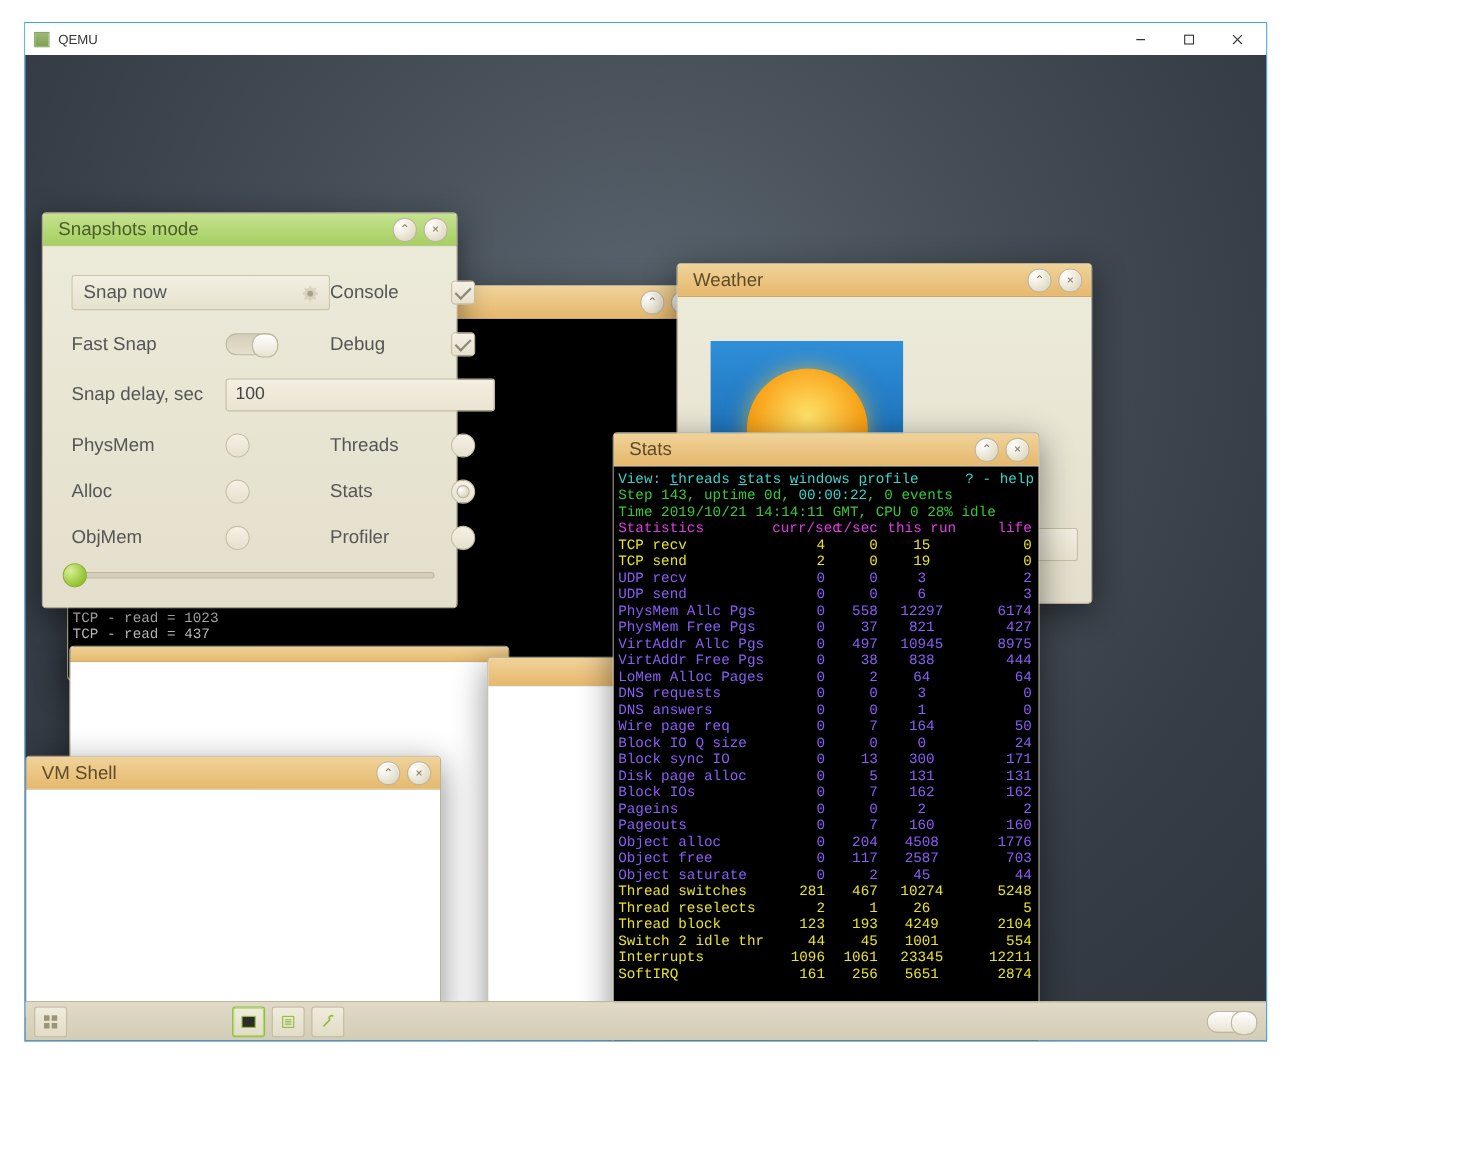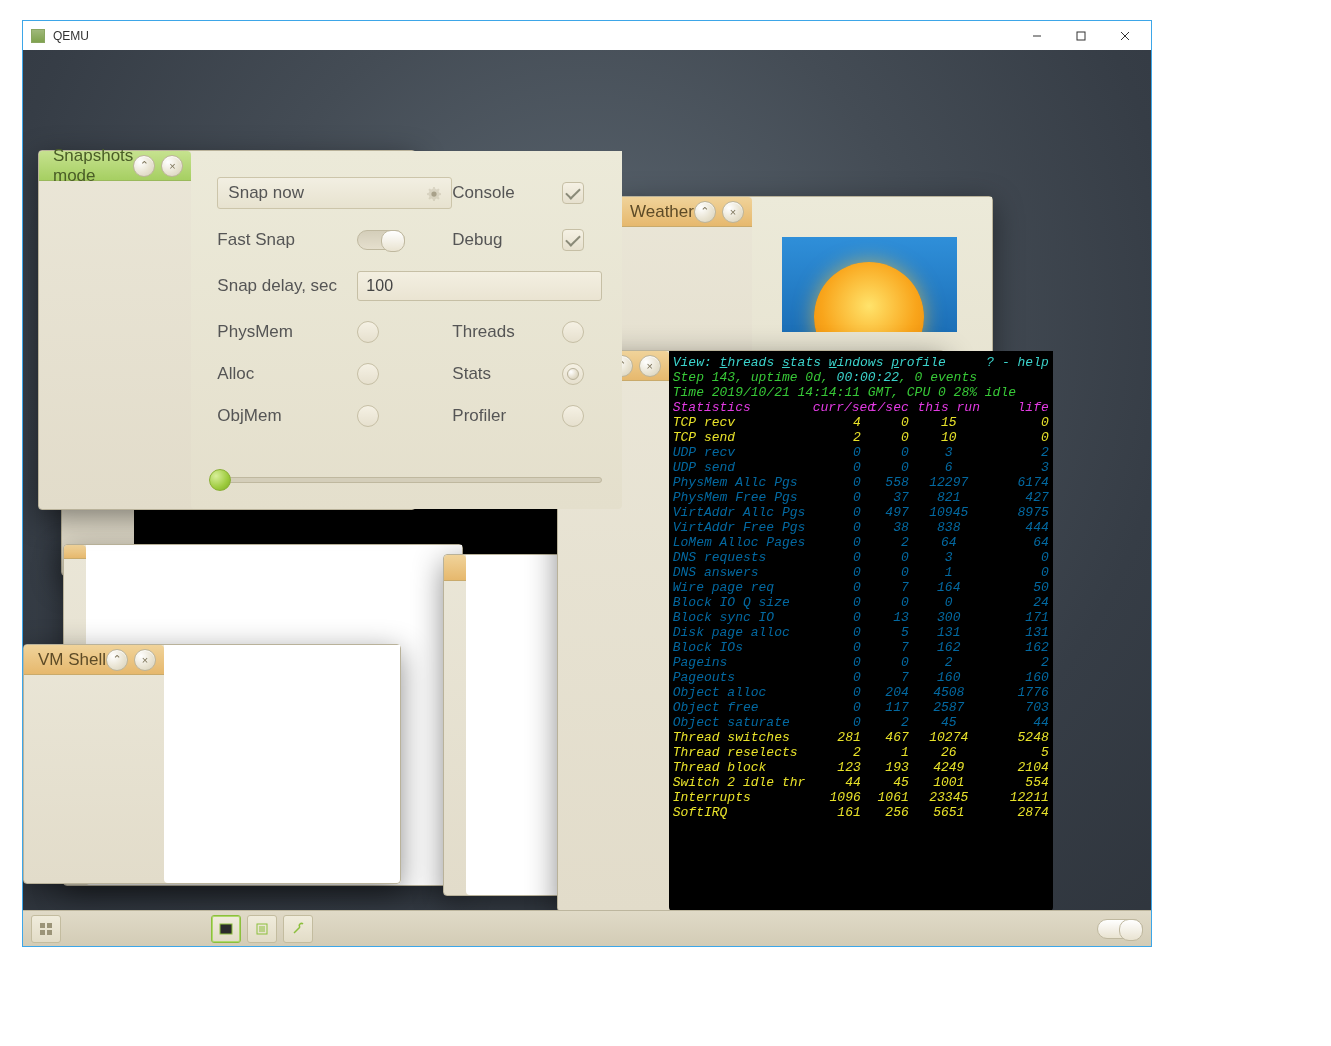--- a/index.html
+++ b/index.html
@@ -61,25 +61,26 @@
     width:180px; height:180px;
     background:#8fcf2f;
     transform: rotate(45deg);
     border-radius: 30% 0 30% 0;
     box-shadow: inset -10px -10px 30px rgba(0,0,0,.2);
   }
 
   
   .gwin {
     position:absolute;
-    display:flex; flex-direction:row;
+    display:flex; flex-direction:column;
     background: linear-gradient(#eae6d7,#e2dcca);
     border:1px solid #b9b29a;
     border-radius: 4px;
     box-shadow: 0 8px 30px rgba(0,0,0,.45);
+    margin-top: 43px;
   }
   .gwin-title {
     height: 30px;
     display:flex; align-items:center;
     padding: 0 8px 0 14px;
     background: linear-gradient(#f0d39a,#e6b86d);
     border-bottom:1px solid #c9aa6b;
     border-radius: 4px 4px 0 0;
     font-size: 17px; color:#5d4b27;
   }
@@ -102,21 +103,20 @@
     background: linear-gradient(#ecead9,#e4dfcc);
     border-radius:0 0 4px 4px;
     padding: 0;
     position:relative;
   }
   .gwin-body.white { background:#fff; }
   .gwin-body.black {
     background:#000; color:#ccc;
     font-family:"Courier New", monospace; font-size:13px; line-height:15px;
     padding:4px;
-    font-style:italic;
   }
 
   
   .snap-grid {
     display:grid;
     grid-template-columns: 140px 95px 110px 40px;
     row-gap: 20px;
     padding: 26px 20px 10px 26px;
     align-items:center;
     font-size:17px; color:#555;
@@ -181,21 +181,21 @@
 
   
   .statrow{ display:flex; white-space:pre; }
   .statrow > span { display:inline-block; }
   .c-lbl{ width:140px; }
   .c-a{ width:48px; text-align:right; }
   .c-b{ width:48px; text-align:right; }
   .c-c{ width:80px; text-align:center; }
   .c-d{ width:60px; text-align:right; }
   .cyan{color:#3bd3cc;} .green{color:#37c837;} .mag{color:#e23ae2;}
-  .yel{color:#e8e22a;} .gray{color:#0369a1;}
+  .yel{color:#e8e22a;} .gray{color:#8b5cf6;}
 
   
   .taskbar{
     position:absolute; left:0; right:0; bottom:0;
     height:36px; background:linear-gradient(#e0dac7,#d3ccb6);
     border-top:1px solid #bdb69e;
     display:flex; align-items:center; padding:0 8px;
   }
   .tbtn{
     width:30px;height:28px;border:1px solid #c3bc9f;border-radius:3px;
@@ -314,21 +314,21 @@
           <div class="gbtn">⌃</div>
           <div class="gbtn">×</div>
         </div>
       </div>
       <div class="gwin-body black" id="stats-body">
           <div class="statrow"><span class="cyan">View: </span><span class="cyan"><u>t</u>hreads </span><span class="cyan"><u>s</u>tats </span><span class="cyan"><u>w</u>indows </span><span class="cyan"><u>p</u>rofile</span><span style="flex:1"></span><span class="cyan">? - help</span></div>
           <div class="statrow"><span class="green">Step 143, uptime 0d, </span><span class="cyan">00:00:22</span><span class="green">, 0 events</span></div>
           <div class="statrow green"><span>Time 2019/10/21 14:14:11 GMT, CPU 0 28% idle</span></div>
           <div class="statrow mag"><span class="c-lbl">Statistics</span><span class="c-a">curr/sec</span><span class="c-b"> t/sec</span><span class="c-c">this run</span><span class="c-d">life</span></div>
           <div class="statrow yel"><span class="c-lbl">TCP recv</span><span class="c-a">4</span><span class="c-b">0</span><span class="c-c">15</span><span class="c-d">0</span></div>
-          <div class="statrow yel"><span class="c-lbl">TCP send</span><span class="c-a">2</span><span class="c-b">0</span><span class="c-c">10</span><span class="c-d">0</span></div>
+          <div class="statrow yel"><span class="c-lbl">TCP send</span><span class="c-a">2</span><span class="c-b">0</span><span class="c-c">19</span><span class="c-d">0</span></div>
           <div class="statrow gray"><span class="c-lbl">UDP recv</span><span class="c-a">0</span><span class="c-b">0</span><span class="c-c">3</span><span class="c-d">2</span></div>
           <div class="statrow gray"><span class="c-lbl">UDP send</span><span class="c-a">0</span><span class="c-b">0</span><span class="c-c">6</span><span class="c-d">3</span></div>
           <div class="statrow gray"><span class="c-lbl">PhysMem Allc Pgs</span><span class="c-a">0</span><span class="c-b">558</span><span class="c-c">12297</span><span class="c-d">6174</span></div>
           <div class="statrow gray"><span class="c-lbl">PhysMem Free Pgs</span><span class="c-a">0</span><span class="c-b">37</span><span class="c-c">821</span><span class="c-d">427</span></div>
           <div class="statrow gray"><span class="c-lbl">VirtAddr Allc Pgs</span><span class="c-a">0</span><span class="c-b">497</span><span class="c-c">10945</span><span class="c-d">8975</span></div>
           <div class="statrow gray"><span class="c-lbl">VirtAddr Free Pgs</span><span class="c-a">0</span><span class="c-b">38</span><span class="c-c">838</span><span class="c-d">444</span></div>
           <div class="statrow gray"><span class="c-lbl">LoMem Alloc Pages</span><span class="c-a">0</span><span class="c-b">2</span><span class="c-c">64</span><span class="c-d">64</span></div>
           <div class="statrow gray"><span class="c-lbl">DNS requests</span><span class="c-a">0</span><span class="c-b">0</span><span class="c-c">3</span><span class="c-d">0</span></div>
           <div class="statrow gray"><span class="c-lbl">DNS answers</span><span class="c-a">0</span><span class="c-b">0</span><span class="c-c">1</span><span class="c-d">0</span></div>
           <div class="statrow gray"><span class="c-lbl">Wire page req</span><span class="c-a">0</span><span class="c-b">7</span><span class="c-c">164</span><span class="c-d">50</span></div>

